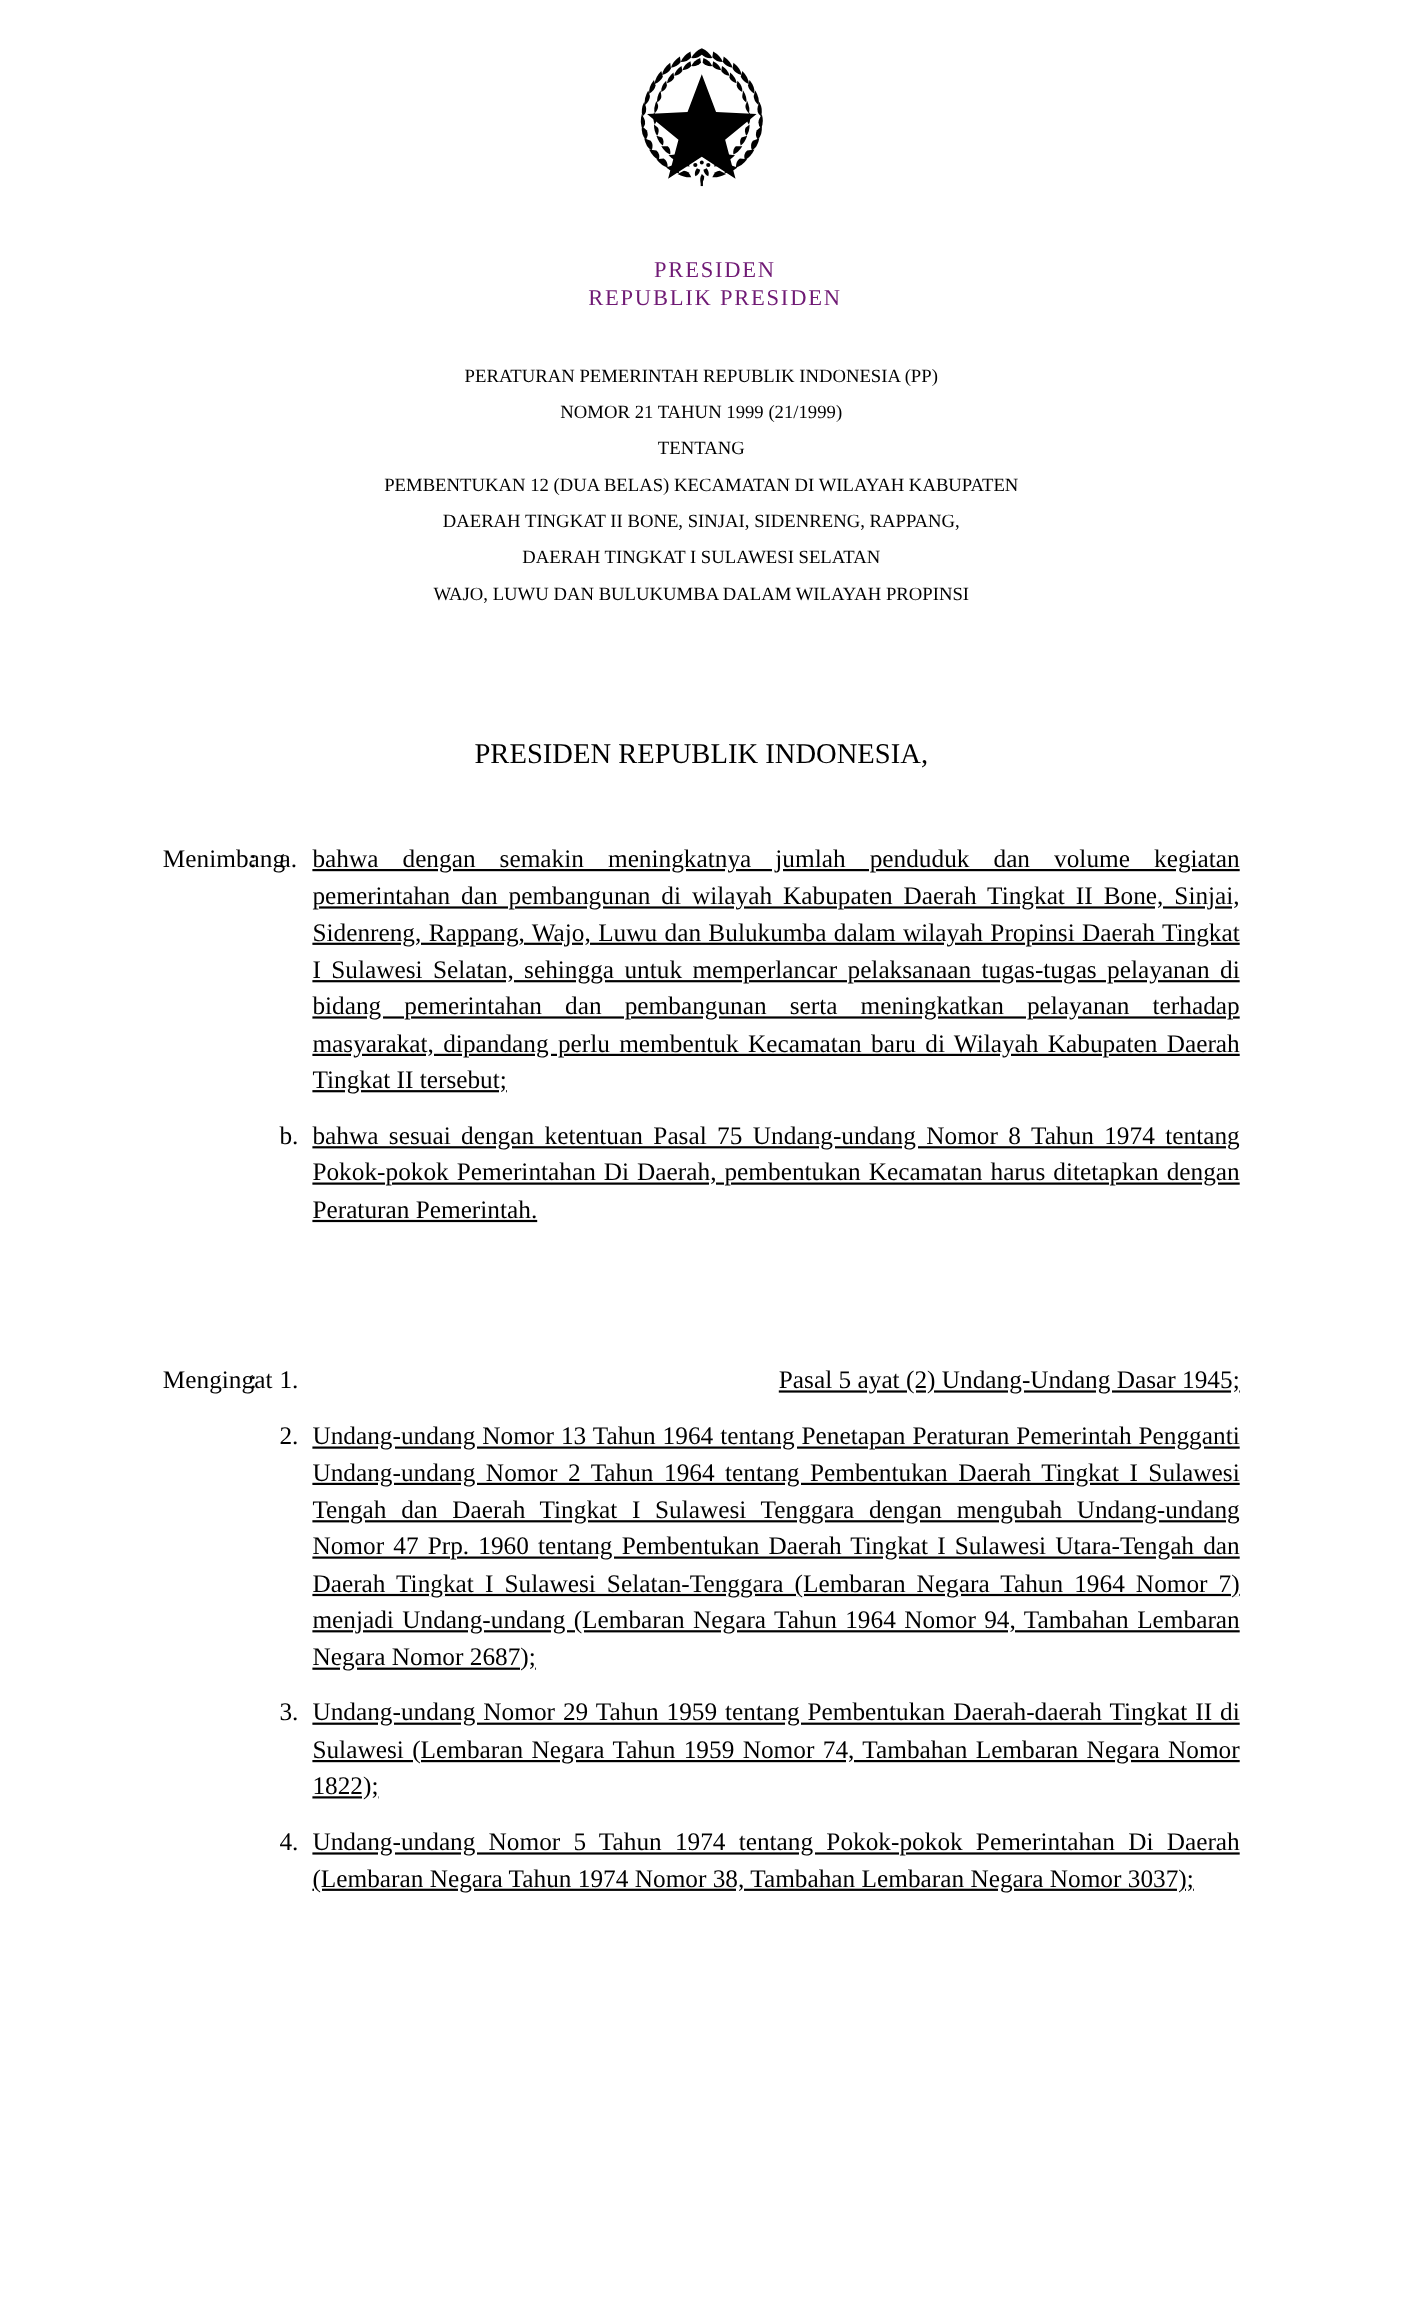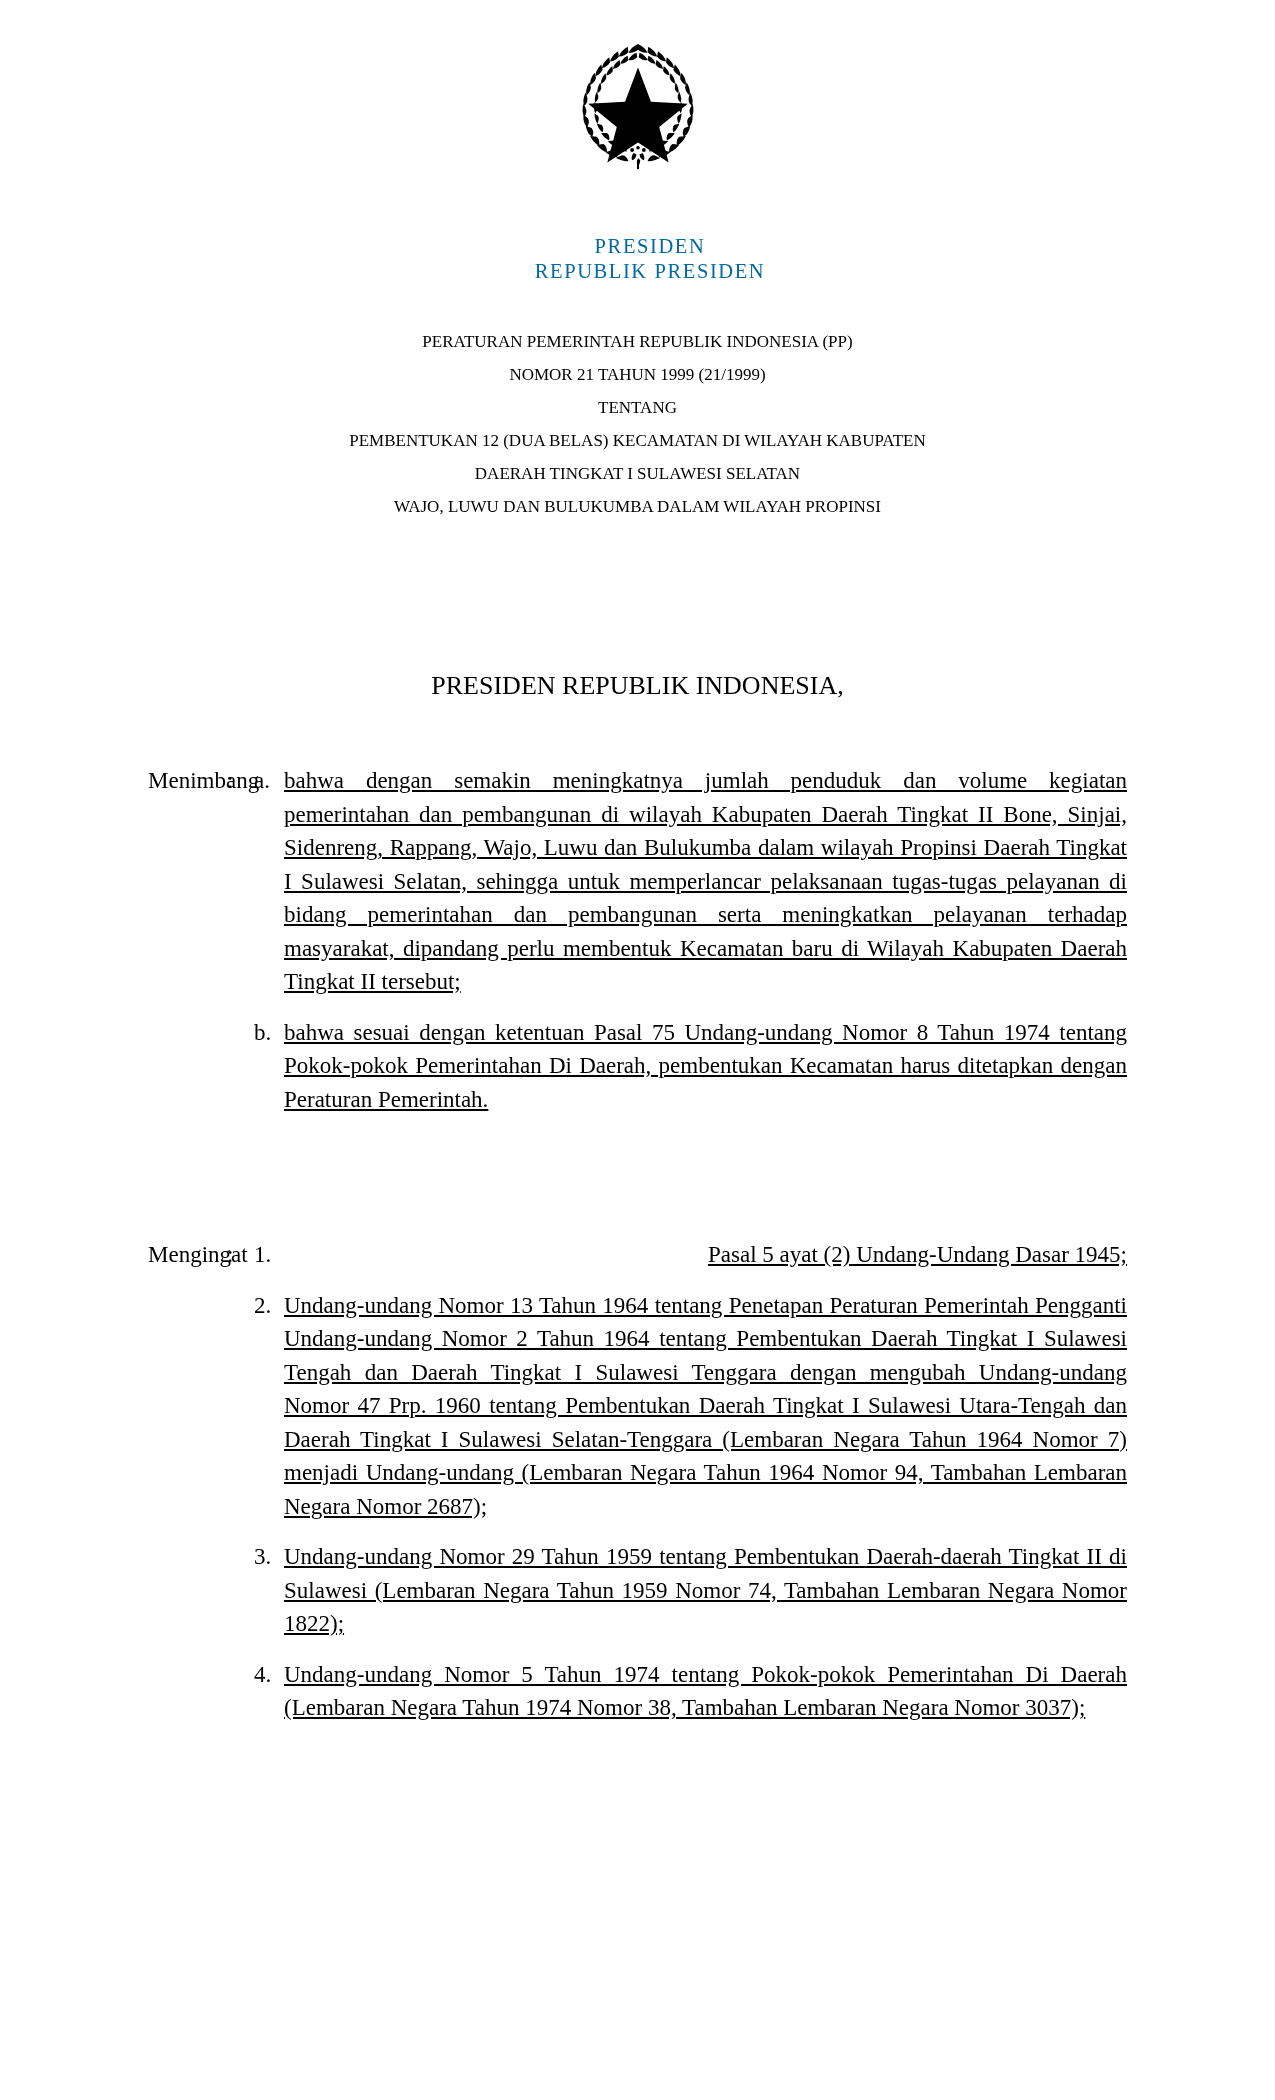--- a/index.html
+++ b/index.html
@@ -41,21 +41,21 @@
   
   .presiden-head {
     position: absolute;
     left: 0;
     right: 0;
     top: 234px;
     text-align: center;
     font-size: 20.5px;
     line-height: 25px;
     letter-spacing: 1.6px;
-    color: #0369a1;
+    color: #701a75;
     padding-left: 25px;
   }
 
   
   .title-block {
     position: absolute;
     left: 95px;
     right: 95px;
     top: 325px;
     text-align: center;
@@ -228,20 +228,21 @@
   <div class="presiden-head">
     <div>PRESIDEN</div>
     <div>REPUBLIK PRESIDEN</div>
   </div>
 
   <div class="title-block">
     <div class="title-line">PERATURAN PEMERINTAH REPUBLIK INDONESIA (PP)</div>
     <div class="title-line">NOMOR 21 TAHUN 1999 (21/1999)</div>
     <div class="title-line">TENTANG</div>
     <div class="title-line">PEMBENTUKAN 12 (DUA BELAS) KECAMATAN DI WILAYAH KABUPATEN</div>
+    <div class="title-line">DAERAH TINGKAT II BONE, SINJAI, SIDENRENG, RAPPANG,</div>
     <div class="title-line">DAERAH TINGKAT I SULAWESI SELATAN</div>
     <div class="title-line">WAJO, LUWU DAN BULUKUMBA DALAM WILAYAH PROPINSI</div>
   </div>
 
   <div class="presiden-ri">PRESIDEN REPUBLIK INDONESIA,</div>
 
   <div class="clause" id="clause-menimbang">
     <div class="clause-label">Menimbang</div>
     <div class="clause-colon">:</div>
     <div class="clause-items">

